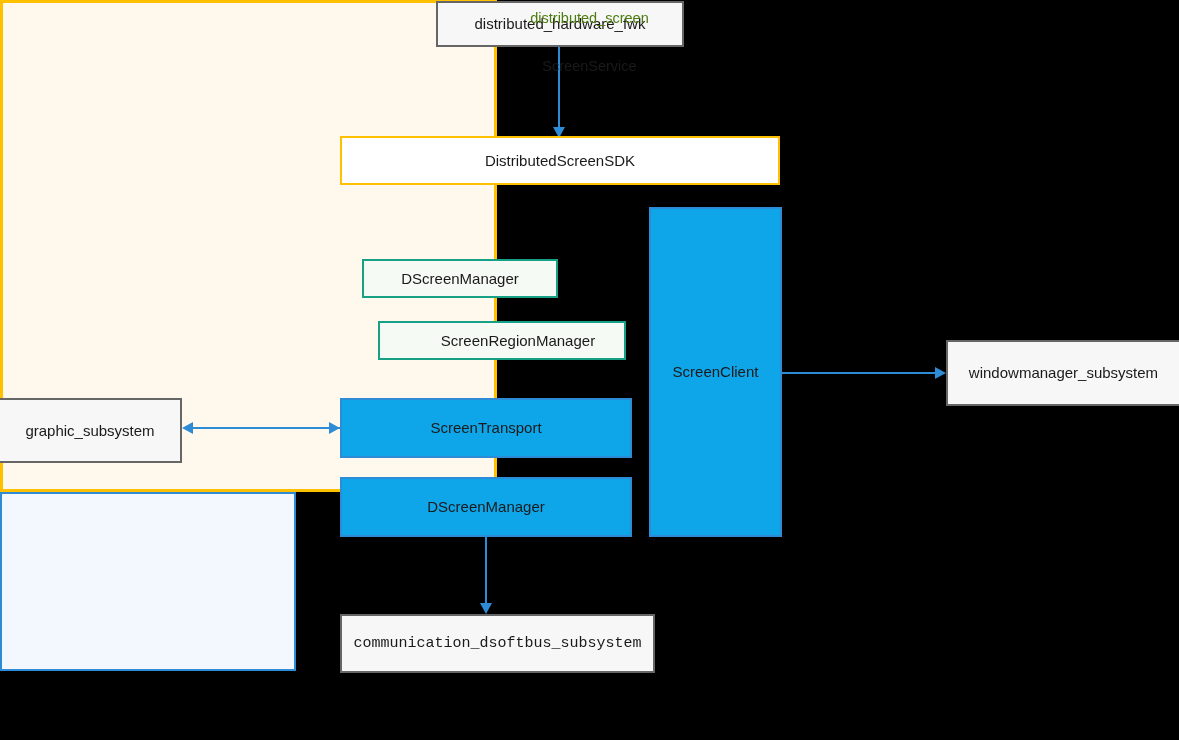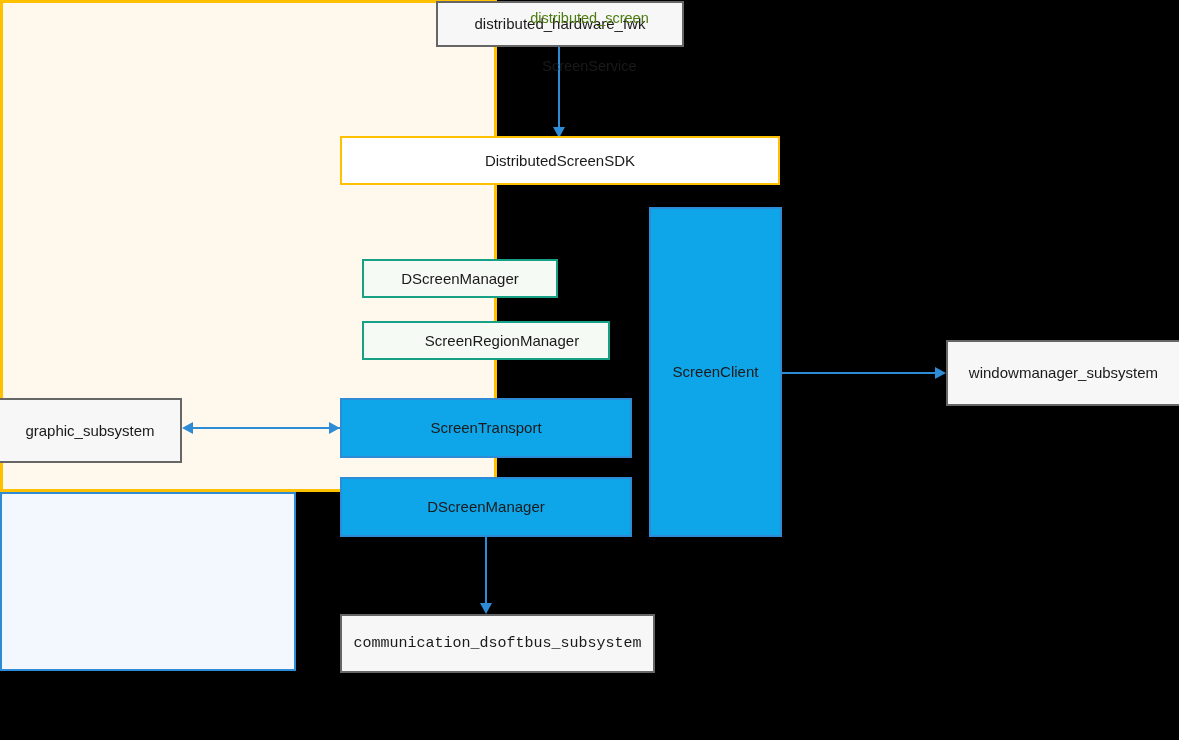--- a/index.html
+++ b/index.html
@@ -133,21 +133,21 @@
   </div>
 
   <div class="blue-parent" style="left:340px; top:207px; width:292px; height:175px;">
     <div class="blue-parent-label" style="top:14px;">ScreenService</div>
   </div>
 
   <div class="node green" style="left:362px; top:259px; width:196px; height:39px;">
     <span>DScreenManager</span>
   </div>
 
-  <div class="node green" style="left:362px; top:321px; width:248px; height:39px;padding-left:32px;">
+  <div class="node green" style="left:378px; top:321px; width:248px; height:39px;padding-left:32px;">
     <span>ScreenRegionManager</span>
   </div>
 
   <div class="node blue" style="left:340px; top:398px; width:292px; height:60px;">
     <span>ScreenTransport</span>
   </div>
 
   <div class="node blue" style="left:340px; top:477px; width:292px; height:60px;">
     <span>DScreenManager</span>
   </div>

